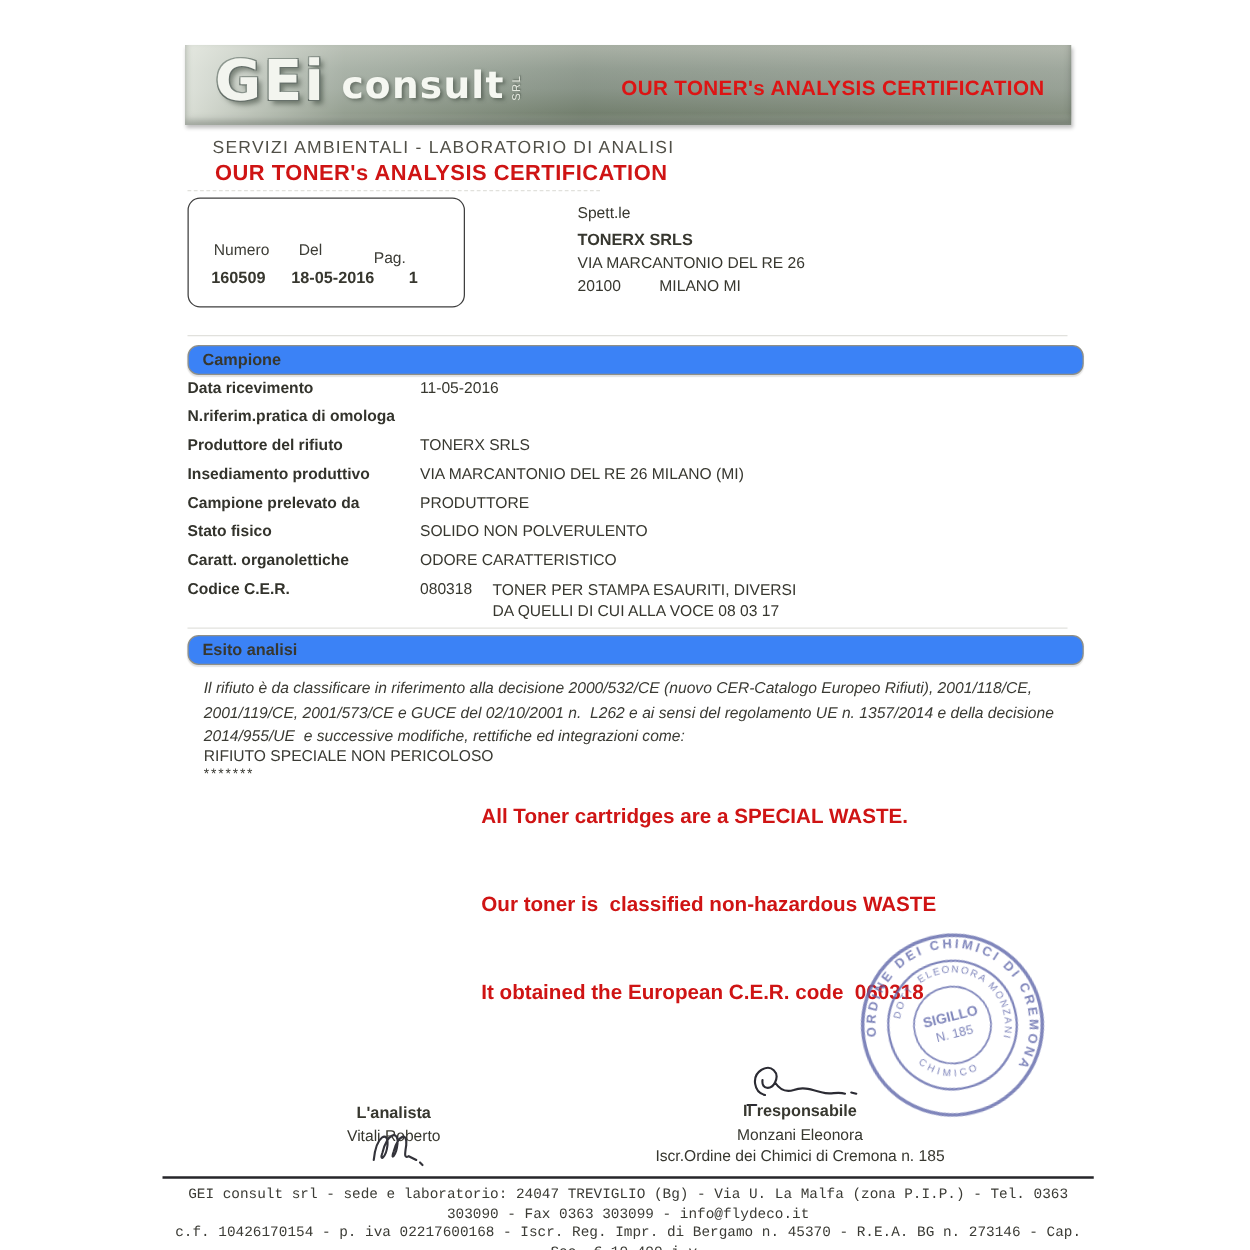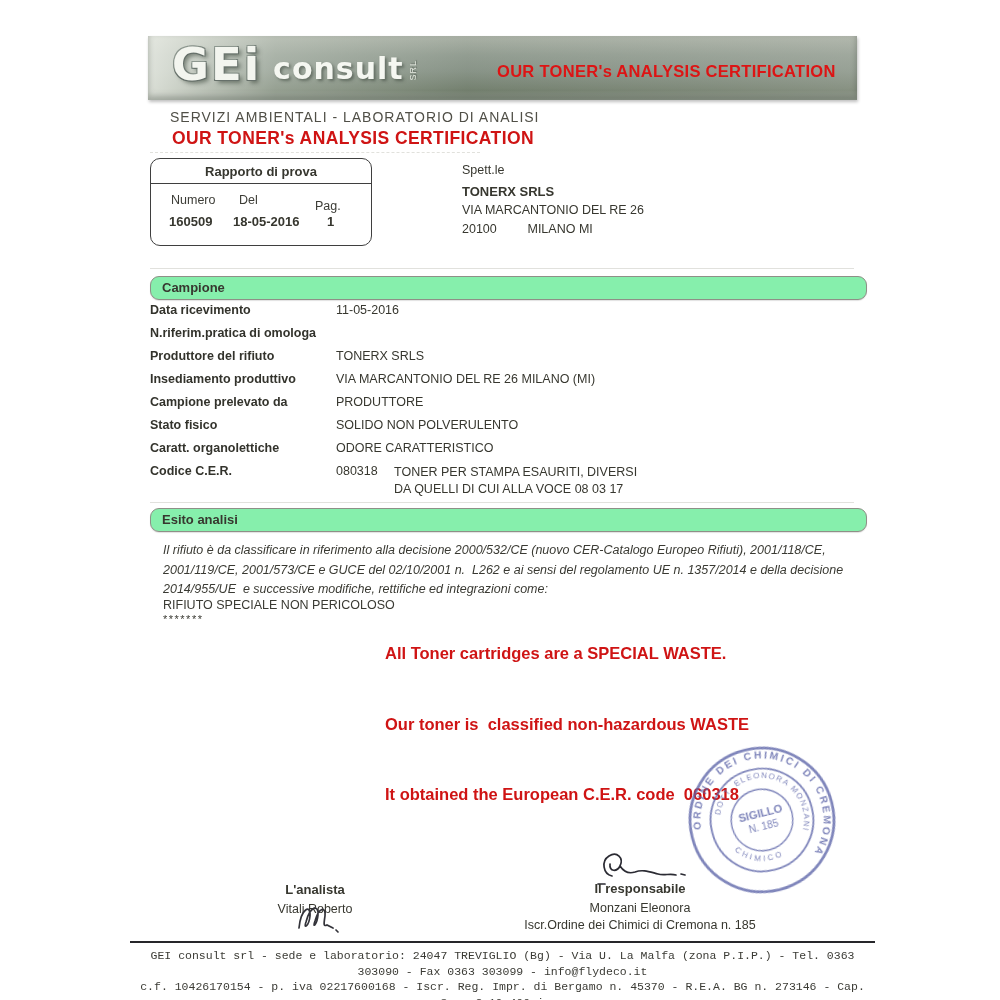--- a/index.html
+++ b/index.html
@@ -52,31 +52,31 @@
     border:1.5px solid #3f3f3f;border-radius:10px;background:#fff;
   }
   .report-title{
     text-align:center;font-size:13px;font-weight:bold;padding:5px 0 4px 0;
     border-bottom:1.5px solid #3f3f3f;
   }
   .rb-label{position:absolute;font-size:12.5px;color:#3c3c36;}
   .rb-value{position:absolute;font-size:13px;font-weight:bold;}
   .rb-l1{left:20px;top:34px;} .rb-v1{left:18px;top:55px;}
   .rb-l2{left:88px;top:34px;} .rb-v2{left:82px;top:55px;}
-  .rb-l3{left:164px;top:40px;} .rb-v3{left:176px;top:55px;}
+  .rb-l3{left:148px;top:40px;} .rb-v3{left:176px;top:55px;}
 
   
   .recipient{position:absolute;left:462px;top:161px;font-size:12.5px;line-height:18.5px;}
   .recipient .name{font-weight:bold;font-size:13px;margin-top:3px;}
   .recipient .postal{display:inline-block;width:62px;}
 
   
   .section-box{
     position:absolute;left:150px;width:704px;height:22px;
-    border:1.2px solid #8f8f87;border-radius:9px;background:#86efac;
+    border:1.2px solid #8f8f87;border-radius:9px;background:#3b82f6;
     font-size:13px;font-weight:bold;line-height:22px;padding-left:11px;
     box-shadow:0 1px 1px rgba(0,0,0,.12);
   }
   .campione-box{top:276px;}
   .esito-box{top:508px;}
   .faint-line{position:absolute;height:0;border-top:1px solid #d7d7d1;opacity:.75;}
 
   
   .rows{position:absolute;left:150px;top:303px;width:704px;}
   .c-row{display:flex;height:23px;align-items:flex-start;}
@@ -136,21 +136,20 @@
   </div>
 
   <div class="tagline">SERVIZI AMBIENTALI - LABORATORIO DI ANALISI</div>
   <div class="red-title">OUR TONER's ANALYSIS CERTIFICATION</div>
 
   <div class="faint-line" style="left:150px;top:152px;width:330px;border-top-style:dashed;"></div>
   <div class="faint-line" style="left:150px;top:268px;width:704px;"></div>
   <div class="faint-line" style="left:150px;top:502px;width:704px;"></div>
 
   <div class="report-box">
-    <div class="report-title">Rapporto di prova</div>
     <span class="rb-label rb-l1">Numero</span>
     <span class="rb-value rb-v1">160509</span>
     <span class="rb-label rb-l2">Del</span>
     <span class="rb-value rb-v2">18-05-2016</span>
     <span class="rb-label rb-l3">Pag.</span>
     <span class="rb-value rb-v3">1</span>
   </div>
 
   <div class="recipient">
     <div>Spett.le</div>

